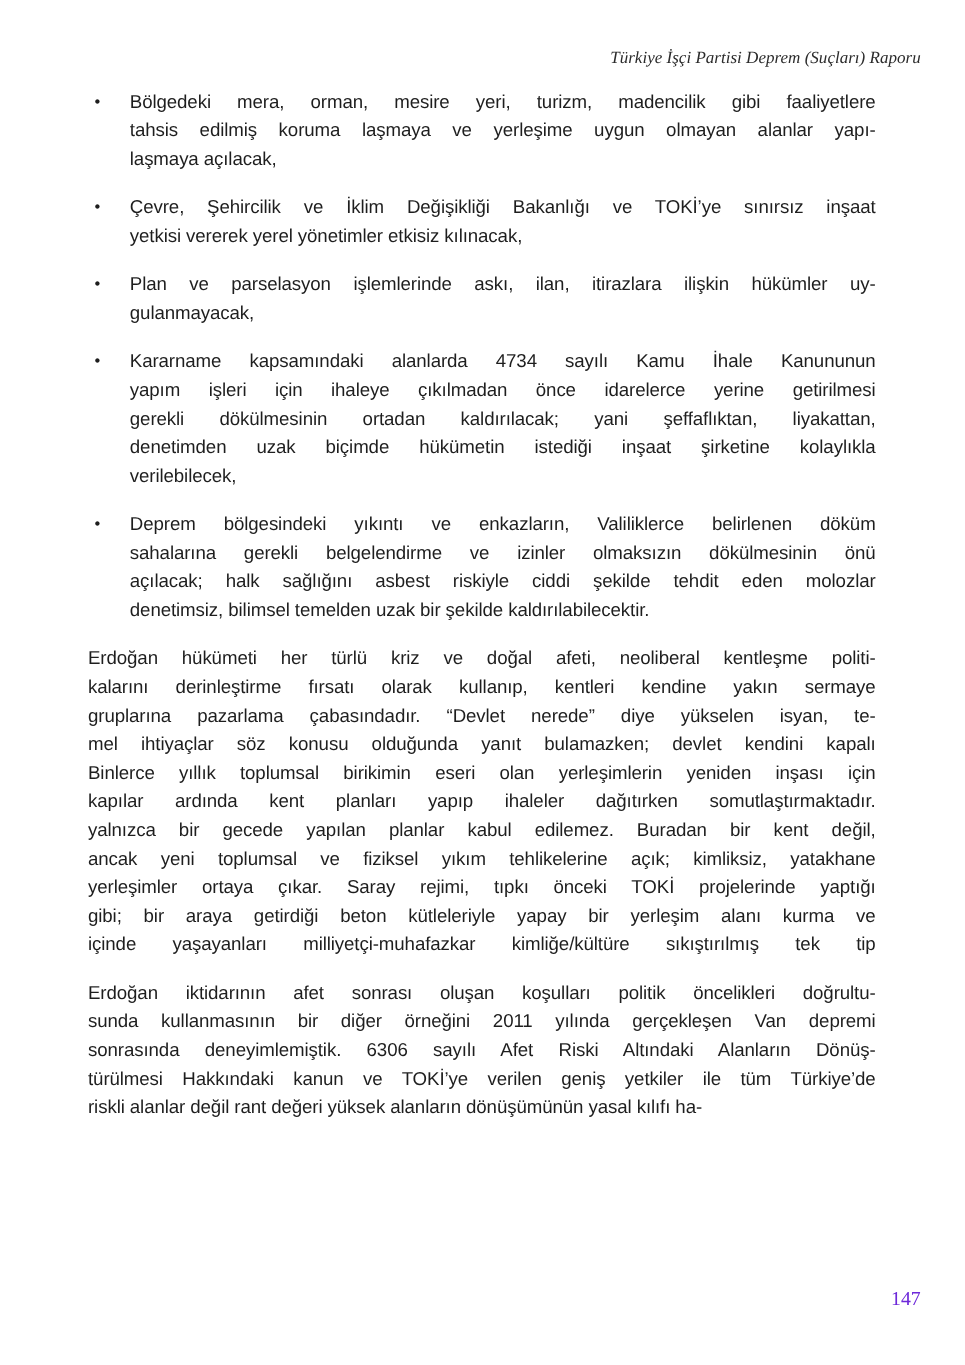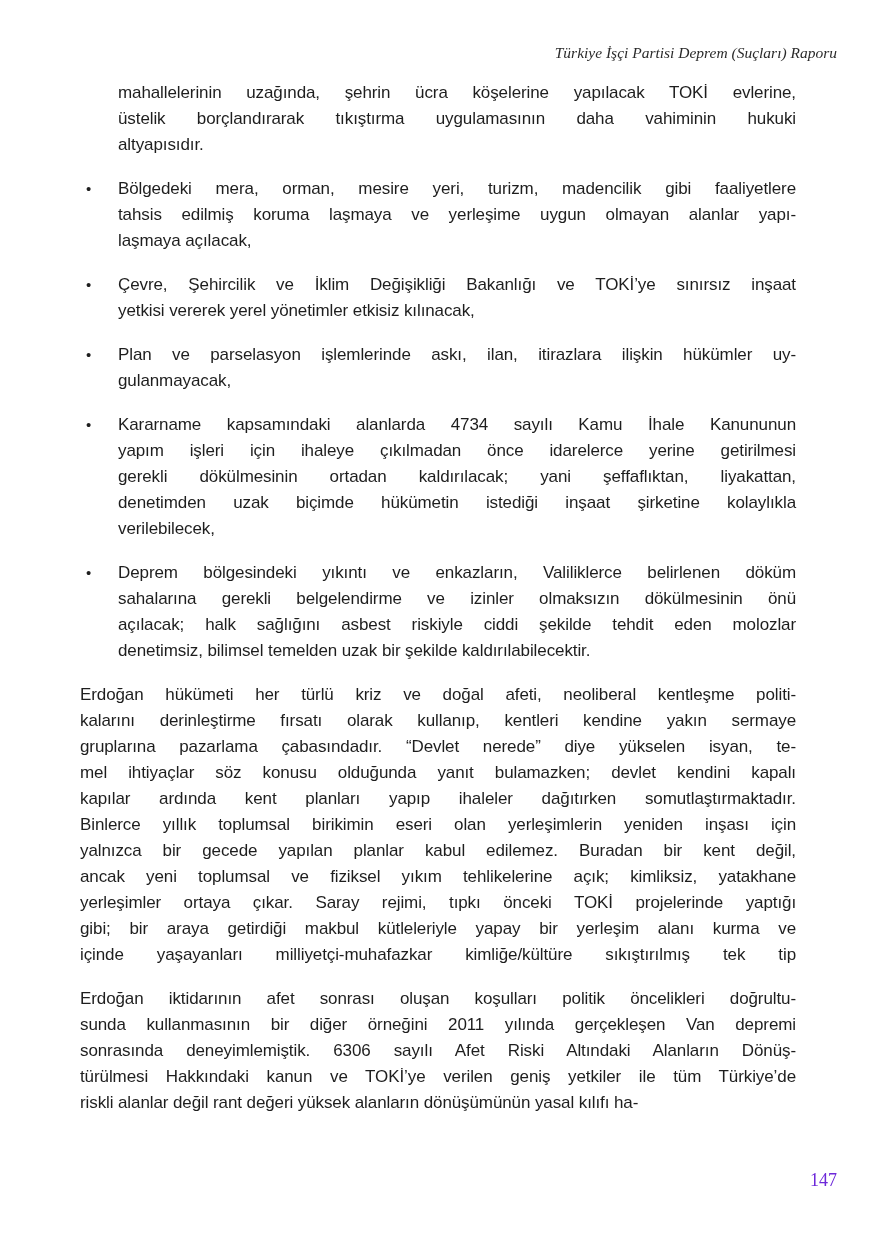--- a/index.html
+++ b/index.html
@@ -70,25 +70,20 @@
 </style>
 </head>
 <body>
 
 <div class="page">
 
   <div class="running-header">Türkiye İşçi Partisi Deprem (Suçları) Raporu</div>
 
   <div class="content">
 
-    <div class="para indent">
-        <div class="jline">mahallelerinin uzağında, şehrin ücra köşelerine yapılacak TOKİ evlerine,</div>
-        <div class="jline">üstelik borçlandırarak tıkıştırma uygulamasının daha vahiminin hukuki</div>
-        <div class="jline jline-last">altyapısıdır.</div>
-      </div>
 
     <div class="bullet-list">
 
       <div class="bullet-item">
         <span class="bullet-marker">•</span>
         <div class="bullet-text">
             <div class="jline">Bölgedeki mera, orman, mesire yeri, turizm, madencilik gibi faaliyetlere</div>
             <div class="jline">tahsis edilmiş koruma laşmaya ve yerleşime uygun olmayan alanlar yapı-</div>
             <div class="jline jline-last">laşmaya açılacak,</div>
           </div>
@@ -131,26 +126,26 @@
           </div>
       </div>
 
     </div>
 
     <div class="para">
         <div class="jline">Erdoğan hükümeti her türlü kriz ve doğal afeti, neoliberal kentleşme politi-</div>
         <div class="jline">kalarını derinleştirme fırsatı olarak kullanıp, kentleri kendine yakın sermaye</div>
         <div class="jline">gruplarına pazarlama çabasındadır. “Devlet nerede” diye yükselen isyan, te-</div>
         <div class="jline">mel ihtiyaçlar söz konusu olduğunda yanıt bulamazken; devlet kendini kapalı</div>
+        <div class="jline">Binlerce yıllık toplumsal birikimin eseri olan yerleşimlerin yeniden inşası için</div>
         <div class="jline">kapılar ardında kent planları yapıp ihaleler dağıtırken somutlaştırmaktadır.</div>
-        <div class="jline">Binlerce yıllık toplumsal birikimin eseri olan yerleşimlerin yeniden inşası için</div>
         <div class="jline">yalnızca bir gecede yapılan planlar kabul edilemez. Buradan bir kent değil,</div>
         <div class="jline">ancak yeni toplumsal ve fiziksel yıkım tehlikelerine açık; kimliksiz, yatakhane</div>
         <div class="jline">yerleşimler ortaya çıkar. Saray rejimi, tıpkı önceki TOKİ projelerinde yaptığı</div>
-        <div class="jline">gibi; bir araya getirdiği makbul kütleleriyle yapay bir yerleşim alanı kurma ve</div>
+        <div class="jline">gibi; bir araya getirdiği beton kütleleriyle yapay bir yerleşim alanı kurma ve</div>
         <div class="jline">içinde yaşayanları milliyetçi-muhafazkar kimliğe/kültüre sıkıştırılmış tek tip</div>
       </div>
 
     <div class="para">
         <div class="jline">Erdoğan iktidarının afet sonrası oluşan koşulları politik öncelikleri doğrultu-</div>
         <div class="jline">sunda kullanmasının bir diğer örneğini 2011 yılında gerçekleşen Van depremi</div>
         <div class="jline">sonrasında deneyimlemiştik. 6306 sayılı Afet Riski Altındaki Alanların Dönüş-</div>
         <div class="jline">türülmesi Hakkındaki kanun ve TOKİ’ye verilen geniş yetkiler ile tüm Türkiye’de</div>
         <div class="jline jline-last">riskli alanlar değil rant değeri yüksek alanların dönüşümünün yasal kılıfı ha-</div>
       </div>

